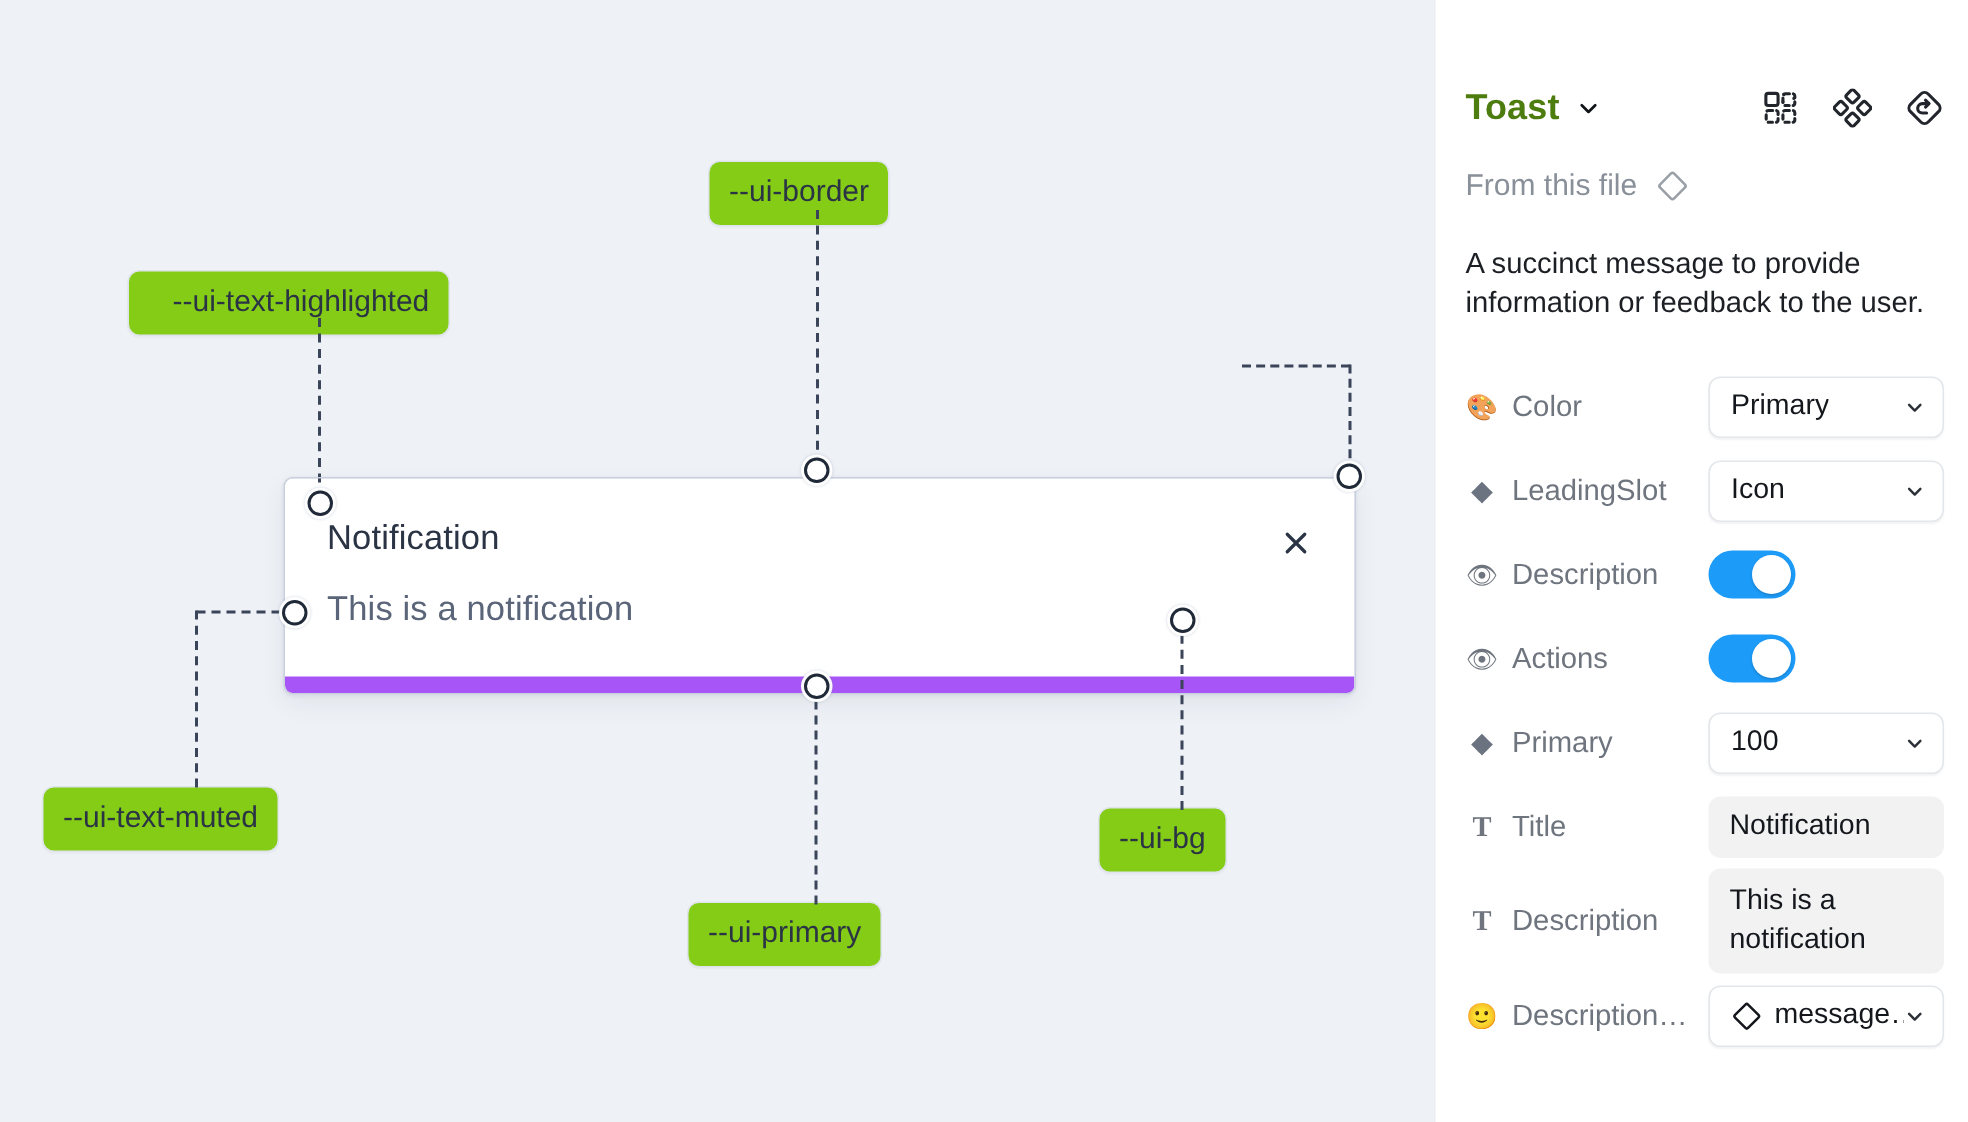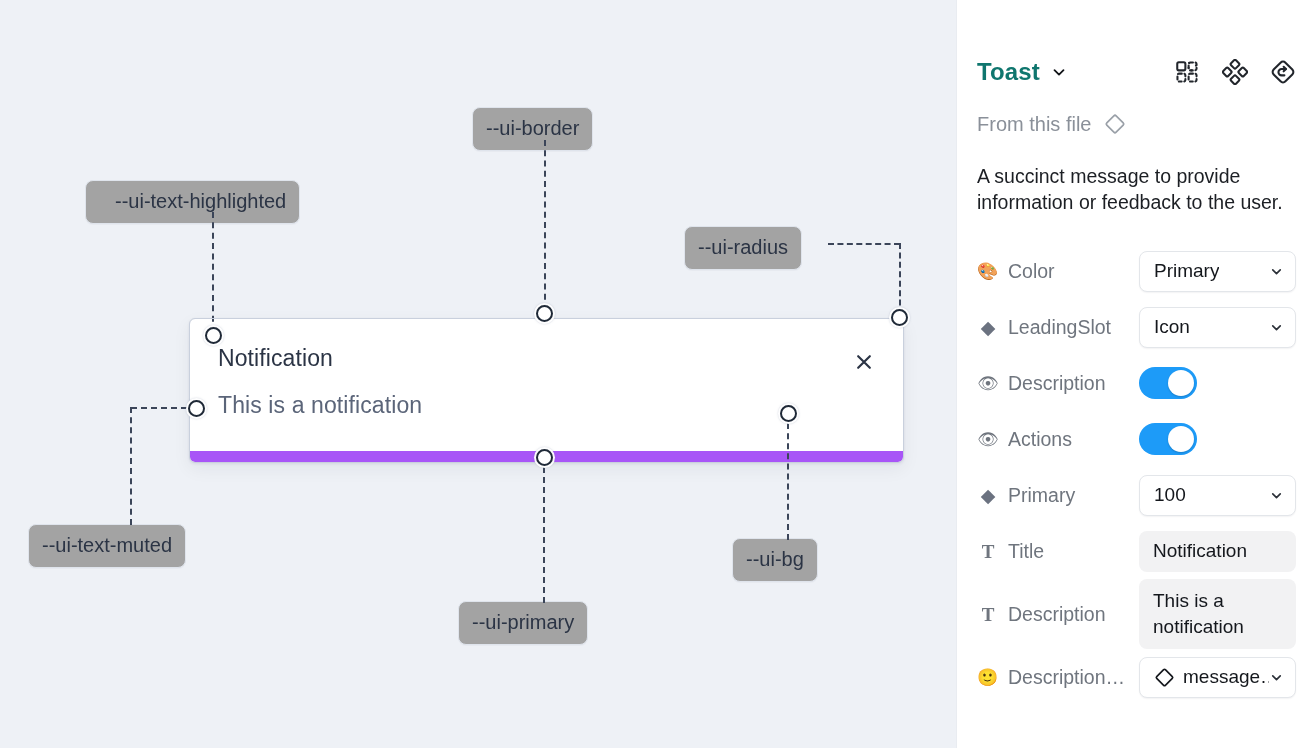--- a/index.html
+++ b/index.html
@@ -49,21 +49,21 @@
   }
   .toast-close svg { width: 20px; height: 20px; display: block; }
   .toast-progress {
     position: absolute; left: 0; right: 0; bottom: 0;
     height: 11px; background: #a855f7;
   }
 
   
   .pill {
     position: absolute;
-    background: #a3a3a3;
+    background: #84cc16;
     border: 1px solid #dfe4ec;
     border-radius: 8px;
     color: #2b3445;
     font-size: 20px;
     line-height: 1;
     padding: 10px 13px 12px;
     white-space: nowrap;
     box-shadow: 0 1px 1px rgba(20,28,50,.03);
   }
 
@@ -109,21 +109,21 @@
     flex: 0 0 356px;
     border-left: 1px solid #e9ecf1;
   }
   .panel-head {
     position: absolute; left: 0; top: 46px; right: 0;
     height: 52px;
     display: flex; align-items: center;
   }
   .panel-title {
     margin-left: 20px;
-    font-size: 24px; font-weight: 700; color: #0f766e;
+    font-size: 24px; font-weight: 700; color: #4d7c0f;
     letter-spacing: .1px;
   }
   .title-caret {
     margin-left: 10px; color: #111418; display: flex; align-items: center;
   }
   .head-icons {
     margin-left: auto; margin-right: 16px;
     display: flex; align-items: center; gap: 22px;
   }
   .head-icons .ic { width: 26px; height: 26px; color: #22262c; display: block; }
@@ -233,21 +233,20 @@
         <svg viewBox="0 0 24 24" fill="none" stroke="currentColor" stroke-width="2.6" stroke-linecap="round">
           <path d="M5 5 L19 19 M19 5 L5 19"></path>
         </svg>
       </div>
       <div class="toast-progress"></div>
     </div>
     <div class="sel-outline"></div>
 
     <div class="pill" style="left:85px; top:180px;padding-left:29px;">--ui-text-highlighted</div>
     <div class="pill" style="left:472px; top:107px;">--ui-border</div>
-    <div class="pill" style="left:684px; top:226px;">--ui-radius</div>
     <div class="pill" style="left:28px; top:524px;">--ui-text-muted</div>
     <div class="pill" style="left:458px; top:601px;">--ui-primary</div>
     <div class="pill" style="left:732px; top:538px;">--ui-bg</div>
 
     <div class="handle" style="left:205px; top:327px;"></div>
     <div class="handle" style="left:536px; top:305px;"></div>
     <div class="handle" style="left:891px; top:309px;"></div>
     <div class="handle" style="left:188px; top:400px;"></div>
     <div class="handle" style="left:536px; top:449px;"></div>
     <div class="handle" style="left:780px; top:405px;"></div>

